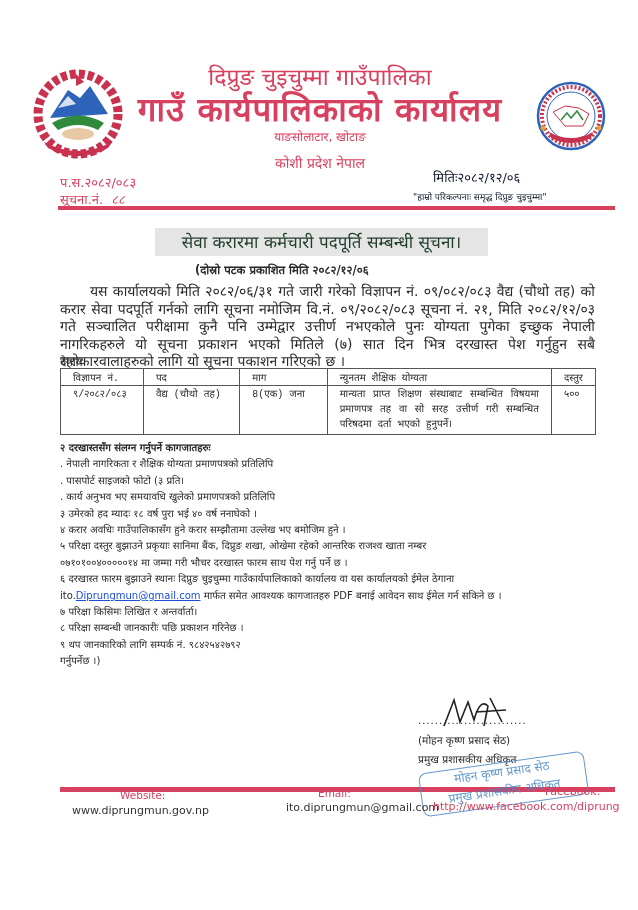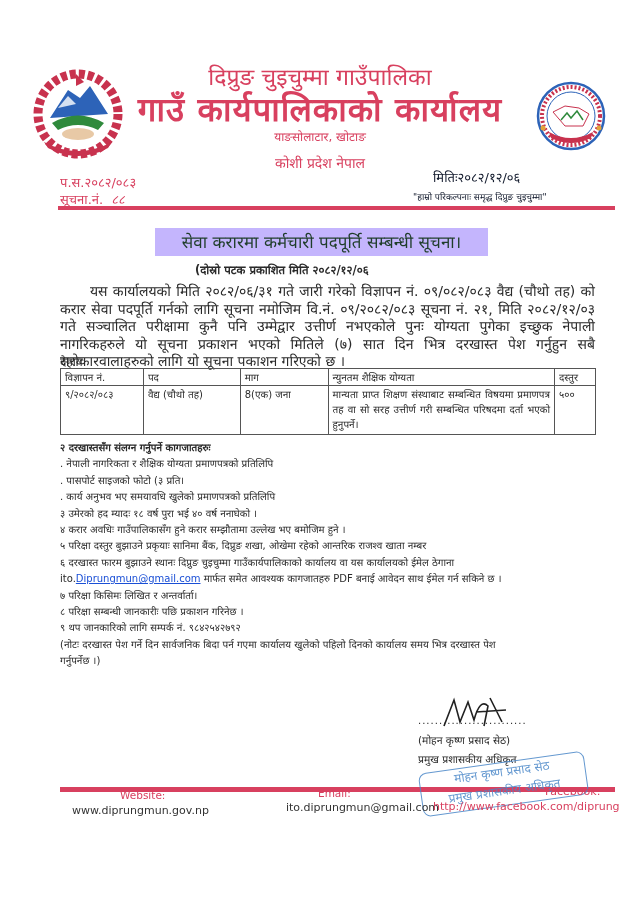--- a/index.html
+++ b/index.html
@@ -10,32 +10,32 @@
   .abs { position: absolute; }
   .hdr-red { color: #d8405f; text-align: center; white-space: nowrap; }
   .h1 { top: 60px; left: 130px; width: 380px; font-size: 23px; }
   .h2 { top: 86px; left: 110px; width: 420px; font-size: 33px; font-weight: bold; letter-spacing: 1px; }
   .h3 { top: 128px; left: 170px; width: 300px; font-size: 12px; }
   .h4 { top: 153px; left: 200px; width: 240px; font-size: 14px; }
   .ref-left { left: 60px; color: #d8405f; font-size: 13px; white-space: nowrap; }
   .ref-right { color: #0f172a; white-space: nowrap; }
   .pinkbar { background: #d8405f; height: 4px; }
   .banner {
-    left: 155px; top: 228px; width: 333px; height: 28px; background: #c4b5fd;
+    left: 155px; top: 228px; width: 333px; height: 28px; background: #e5e5e5;
     color: #1f3d2a; font-size: 17px; line-height: 28px; text-align: center; white-space: nowrap;
   }
   .sub { top: 262px; left: 195px; font-size: 11.5px; font-weight: bold; white-space: nowrap; }
   .para { left: 60px; width: 535px; top: 283px; font-size: 14px; line-height: 17.5px; text-align: justify; }
   .para .indent { display: inline-block; width: 30px; }
   .label-dehay { left: 60px; top: 353px; font-size: 12px; font-weight: normal; }
   table.tbl {
     position: absolute; left: 60px; top: 368px; width: 536px; border-collapse: collapse;
     font-size: 10px;
   }
-  table.tbl th, table.tbl td { border: 1px solid #555; padding: 1px 4px; vertical-align: top; text-align: left; font-weight: normal; }
+  table.tbl th, table.tbl td { border: 1px solid #555; padding: 1px 12px; vertical-align: top; text-align: left; font-weight: normal; font-family: Liberation Mono, monospace; }
   table.tbl th { height: 13px; }
   table.tbl td { height: 46px; line-height: 15px; }
   .list { left: 60px; width: 540px; top: 440px; font-size: 10px; line-height: 16.4px; }
   .list .row { white-space: nowrap; }
   .list .bold { font-weight: bold; }
   .list a { color: #1a4fd6; text-decoration: underline; }
   .sig-dots { left: 418px; top: 715px; font-size: 10px; letter-spacing: 1px; }
   .signature { left: 440px; top: 692px; width: 70px; height: 40px; }
   .sig-name { left: 418px; top: 733px; font-size: 10.5px; white-space: nowrap; }
   .sig-title { left: 418px; top: 752px; font-size: 10.5px; white-space: nowrap; }
@@ -128,28 +128,28 @@
 </table>
 
 <div class="abs list">
   <div class="row bold">२ दरखास्तसँग संलग्न गर्नुपर्ने कागजातहरुः</div>
   <div class="row">. नेपाली नागरिकता र शैक्षिक योग्यता प्रमाणपत्रको प्रतिलिपि</div>
   <div class="row">. पासपोर्ट साइजको फोटो (३ प्रति।</div>
   <div class="row">. कार्य अनुभव भए समयावधि खुलेको प्रमाणपत्रको प्रतिलिपि</div>
   <div class="row">३ उमेरको हद म्यादः १८ वर्ष पुरा भई ४० वर्ष ननाघेको ।</div>
   <div class="row">४  करार अवधिः गाउँपालिकासँग हुने करार सम्झौतामा उल्लेख भए बमोजिम हुने ।</div>
   <div class="row">५ परिक्षा दस्तुर बुझाउने प्रकृयाः सानिमा बैंक, दिप्रुङ शखा, ओखेमा रहेको आन्तरिक राजश्व खाता नम्बर</div>
+  <div class="row">०७१०१००४०००००१४  मा जम्मा गरी भौचर दरखास्त फारम साथ पेश गर्नु पर्ने छ ।</div>
   <div class="row">६ दरखास्त फारम बुझाउने स्थानः दिप्रुङ चुइचुम्मा गाउँकार्यपालिकाको कार्यालय वा यस कार्यालयको ईमेल ठेगाना</div>
   <div class="row">
     <span>ito.</span><a>Diprungmun@gmail.com</a><span> मार्फत समेत आवश्यक कागजातहरु PDF बनाई आवेदन साथ ईमेल गर्न सकिने छ ।</span>
   </div>
   <div class="row">७ परिक्षा किसिमः लिखित र अन्तर्वार्ता।</div>
   <div class="row">८ परिक्षा सम्बन्धी जानकारीः पछि प्रकाशन गरिनेछ ।</div>
   <div class="row">९ थप जानकारिको लागि सम्पर्क नं. ९८४२५४२७९२</div>
-  <div class="row">(नोटः दरखास्त पेश गर्ने दिन सार्वजनिक बिदा पर्न गएमा कार्यालय खुलेको पहिलो दिनको कार्यालय समय भित्र दरखास्त पेश</div>
   <div class="row">गर्नुपर्नेछ ।)</div>
 </div>
 
 <div class="abs signature">
   <svg width="70" height="40" viewBox="0 0 70 40">
     <path d="M4 34 L14 8 L20 30 L28 10 L34 28 Q40 6 48 14 L44 34 M50 6 L62 30 M36 20 L66 18" fill="none" stroke="#222" stroke-width="1.6"></path>
   </svg>
 </div>
 <div class="abs sig-dots">..........................</div>
 <div class="abs sig-name">(मोहन कृष्ण प्रसाद सेठ)</div>

